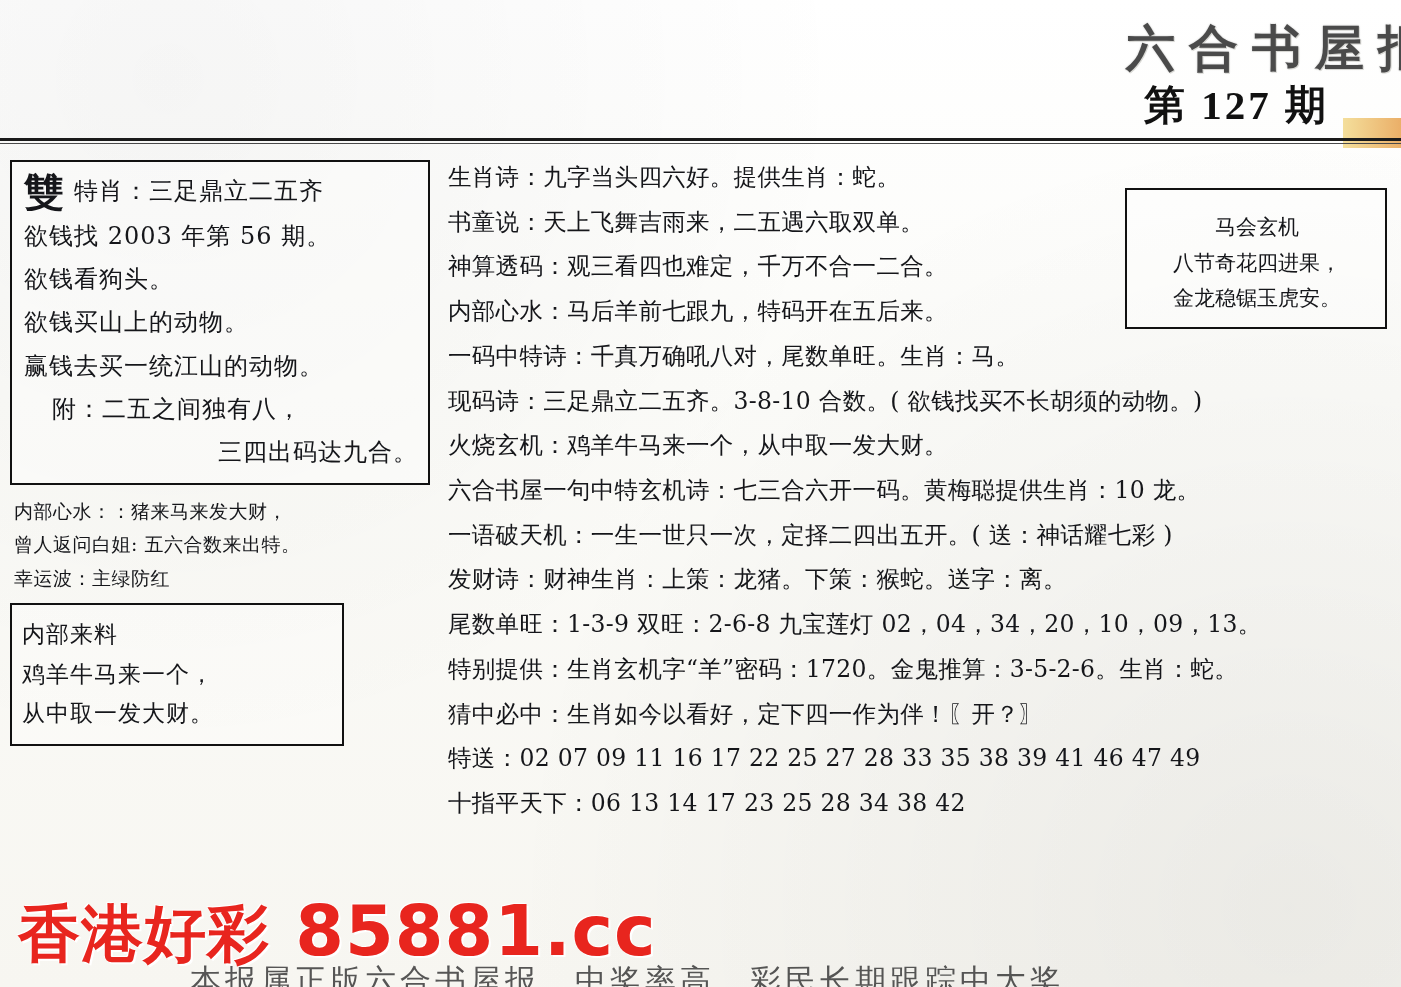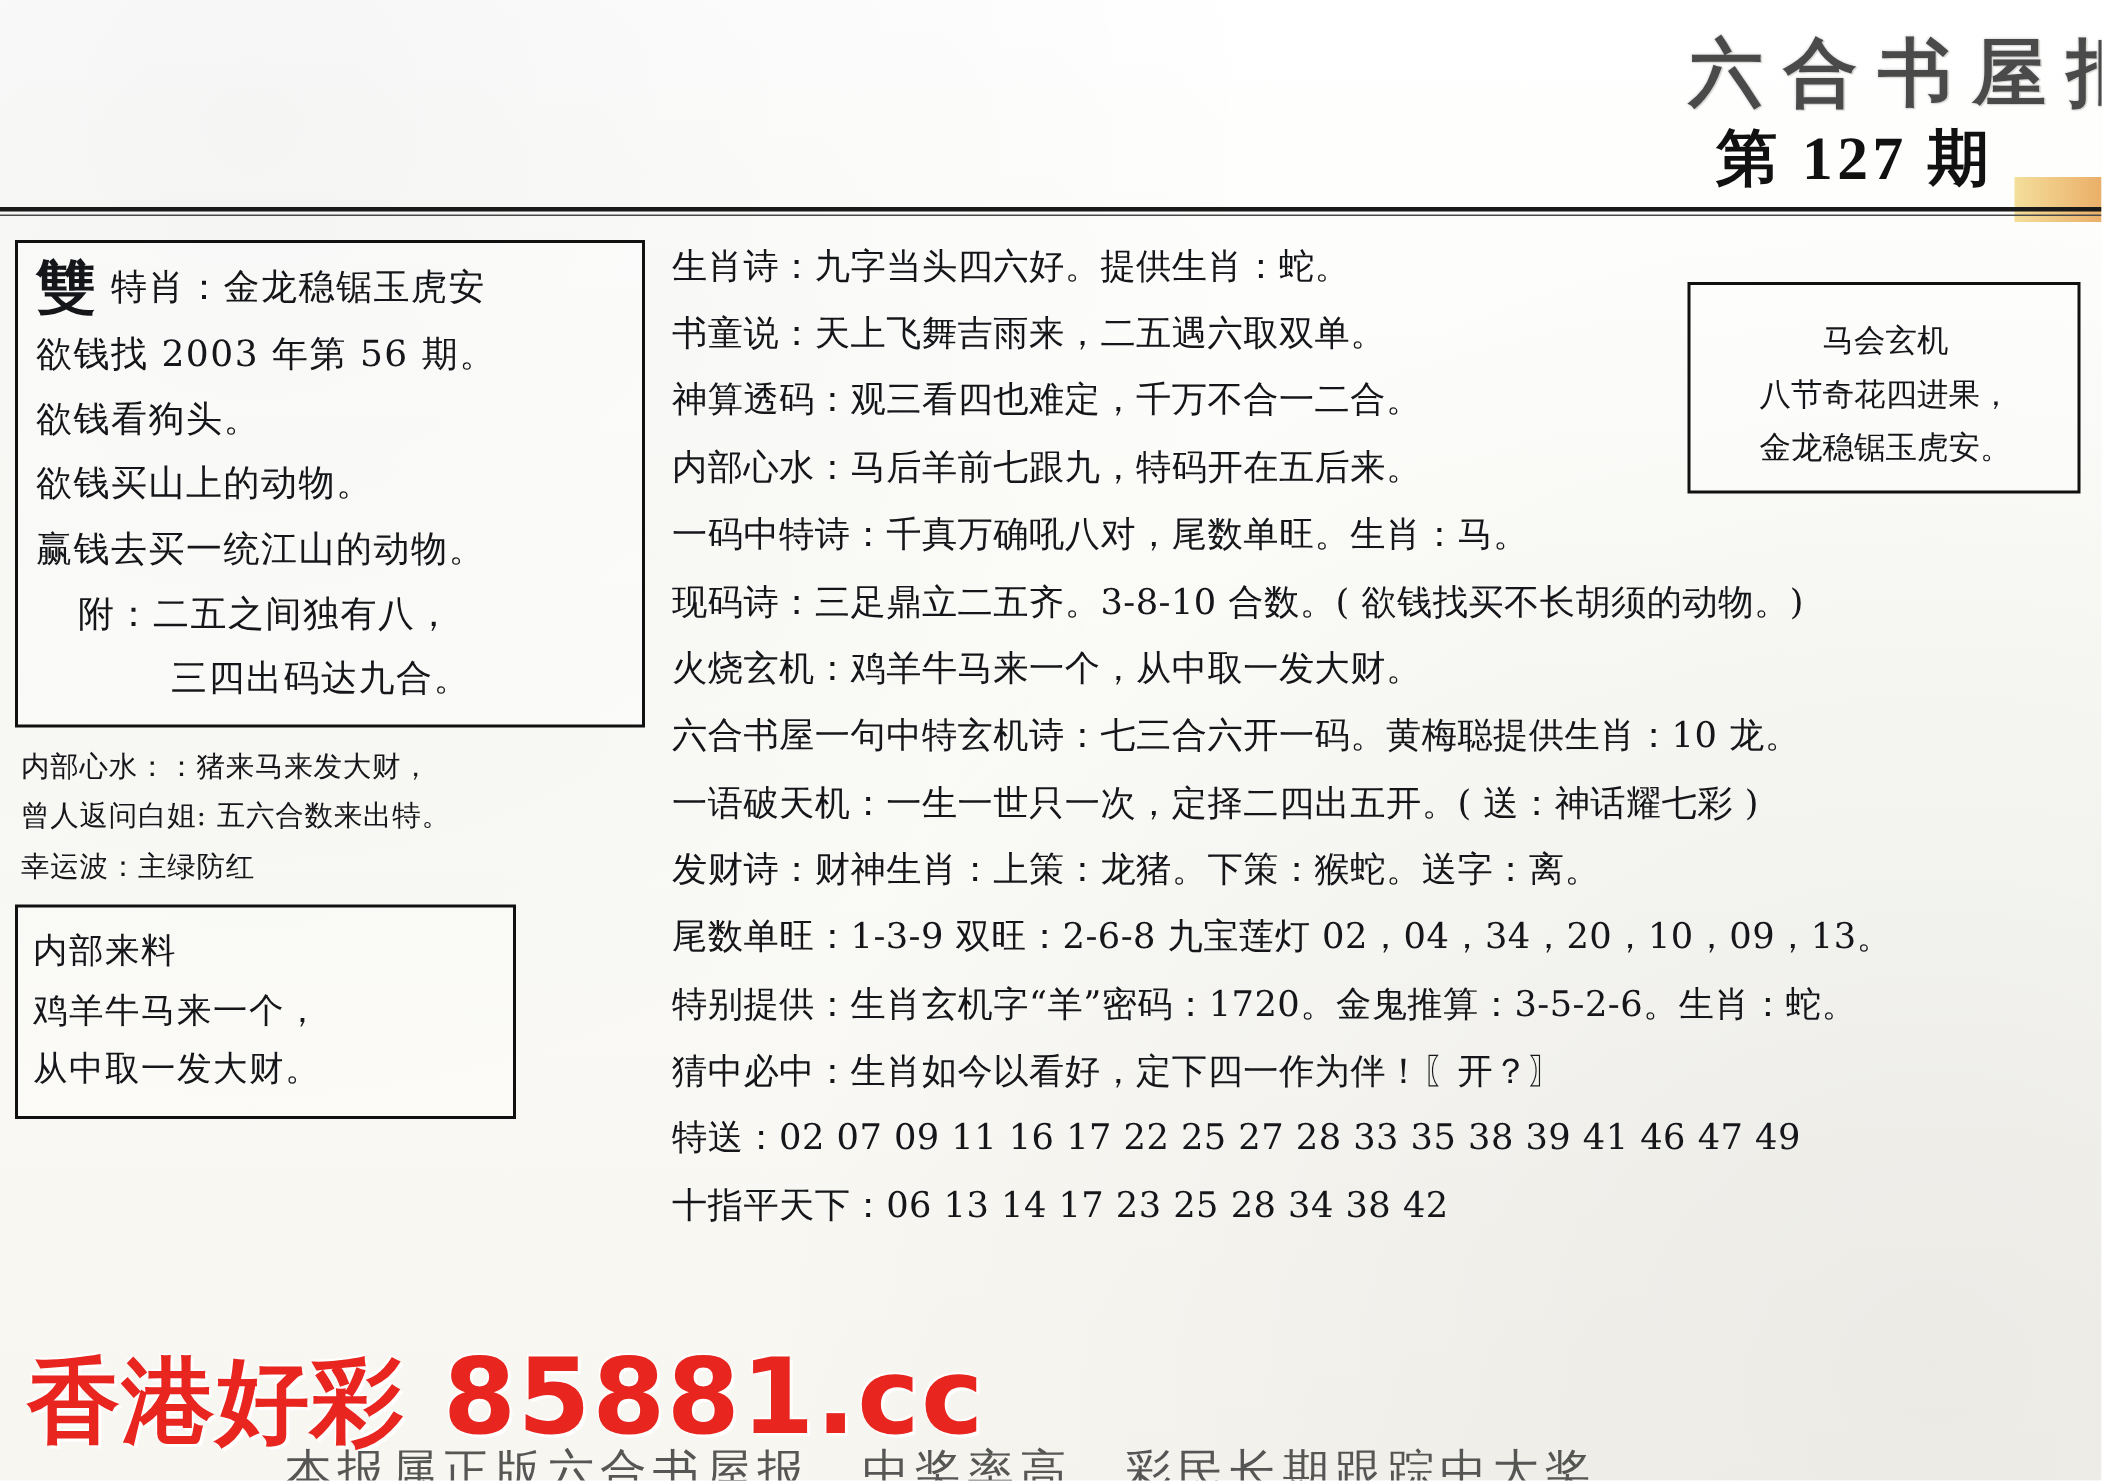--- a/index.html
+++ b/index.html
@@ -71,21 +71,21 @@
     font-family:"DejaVu Serif","Liberation Serif",serif;
   }
   .big-char{
     font-size:40px;font-weight:bold;line-height:1;
     font-family:"DejaVu Serif","Liberation Serif",serif;
   }
   .line{
     font-family:"DejaVu Serif","Liberation Serif",serif;
     font-size:24px;line-height:1.55;margin-top:6px;letter-spacing:1px;
   }
-  .indent{padding-left:46px;}
+  .indent{padding-left:46px;text-align:right;}
   .left-notes{
     margin-top:10px;
   }
   .note{
     font-family:"DejaVu Serif","Liberation Serif",serif;
     font-size:19px;line-height:1.75;letter-spacing:.5px;
     padding-left:4px;
   }
   .inner-box{
     margin-top:8px;border:2px solid #111;padding:8px 10px 12px 10px;
@@ -147,21 +147,21 @@
   </div>
   <div class="issue">第 127 期</div>
   <div class="corner-color"></div>
   <div class="rule"></div>
   <div class="rule2"></div>
 
   <div class="left-col">
     <div class="boxed">
       <div class="zodiac-row">
         <span class="big-char">雙</span>
-        <span class="line" style="margin-top:0">特肖：金龙稳锯玉虎安</span>
+        <span class="line" style="margin-top:0">特肖：三足鼎立二五齐</span>
       </div>
       <div class="line">欲钱找 2003 年第 56 期。</div>
       <div class="line">欲钱看狗头。</div>
       <div class="line">欲钱买山上的动物。</div>
       <div class="line">赢钱去买一统江山的动物。</div>
       <div class="line" style="padding-left:28px">附：二五之间独有八，</div>
       <div class="line indent" style="padding-left:90px">三四出码达九合。</div>
     </div>
 
     <div class="left-notes">

